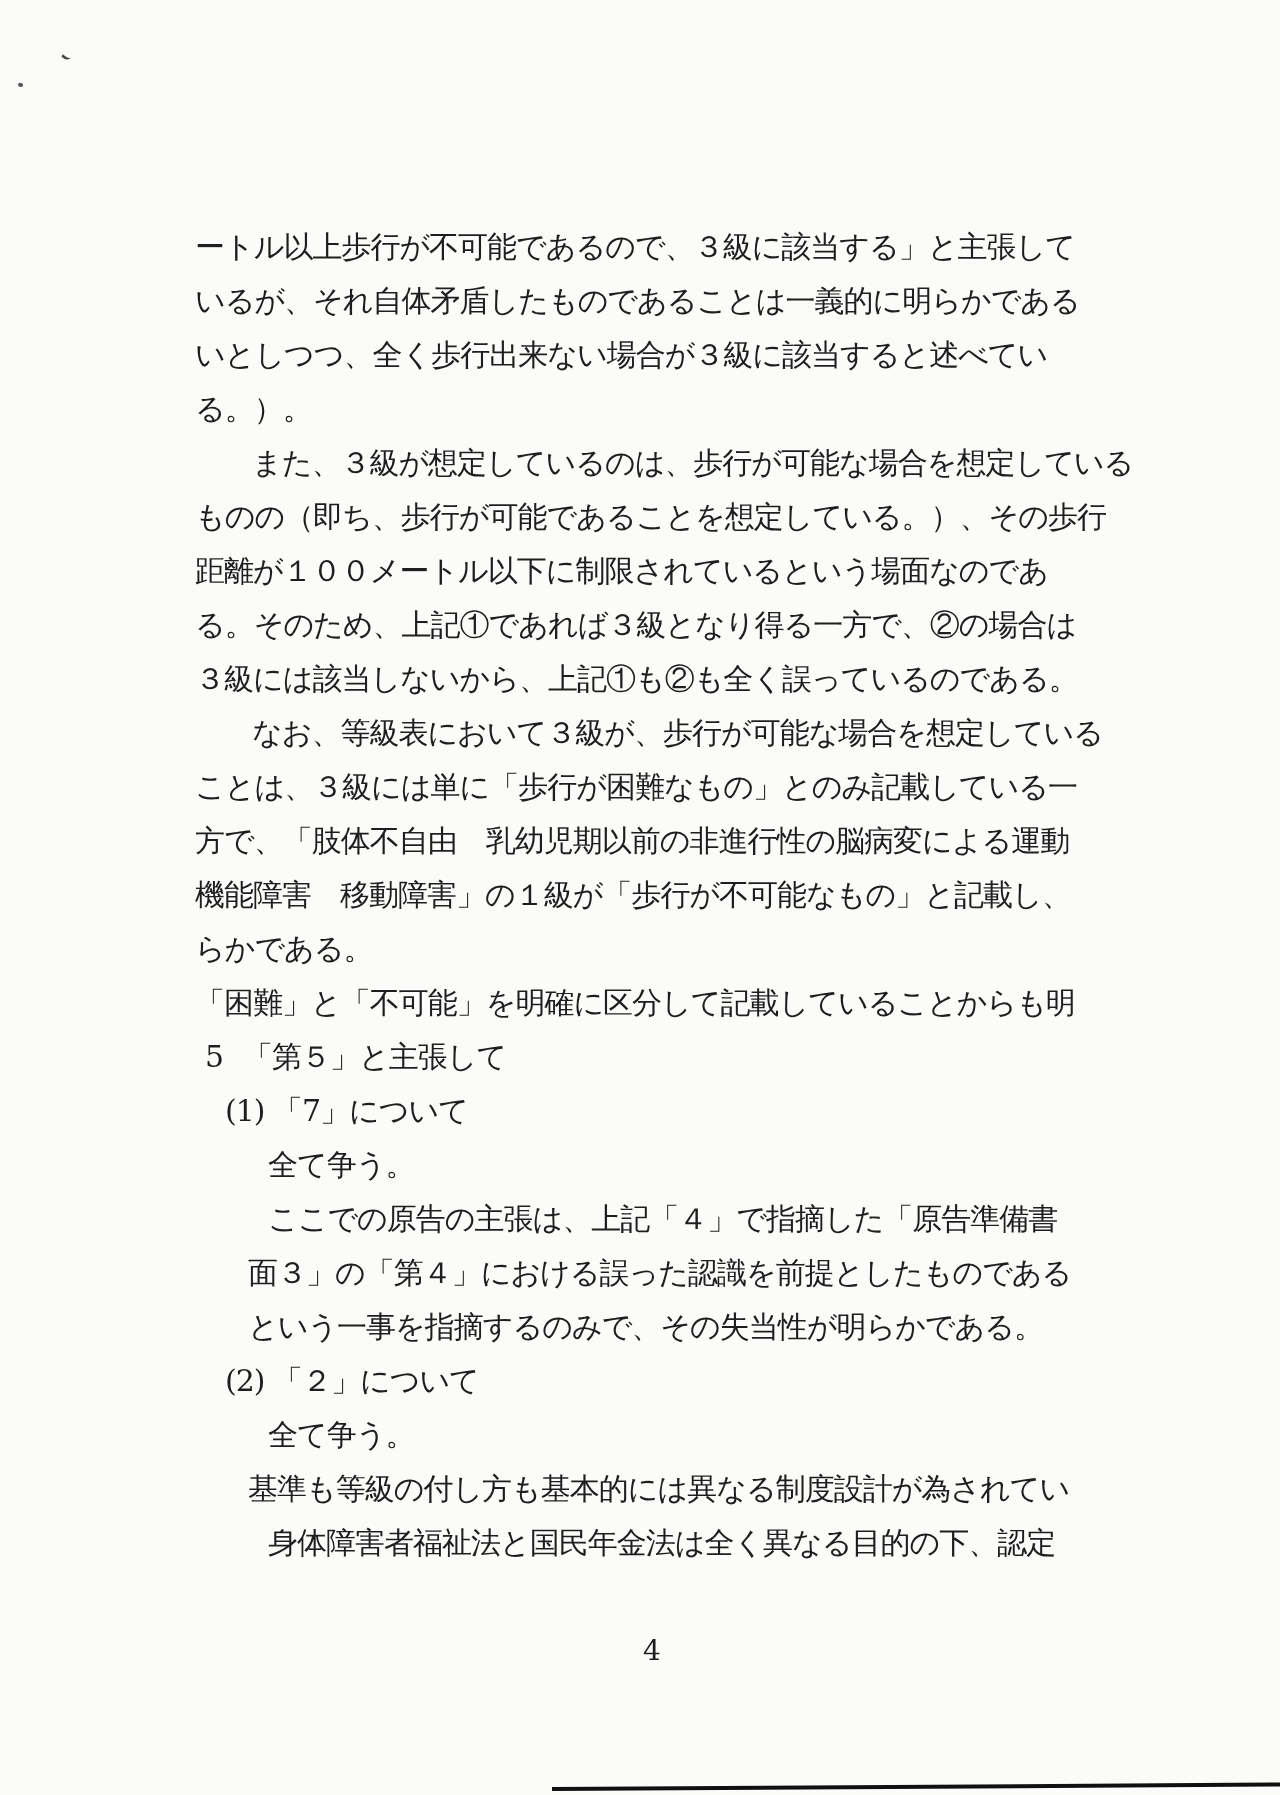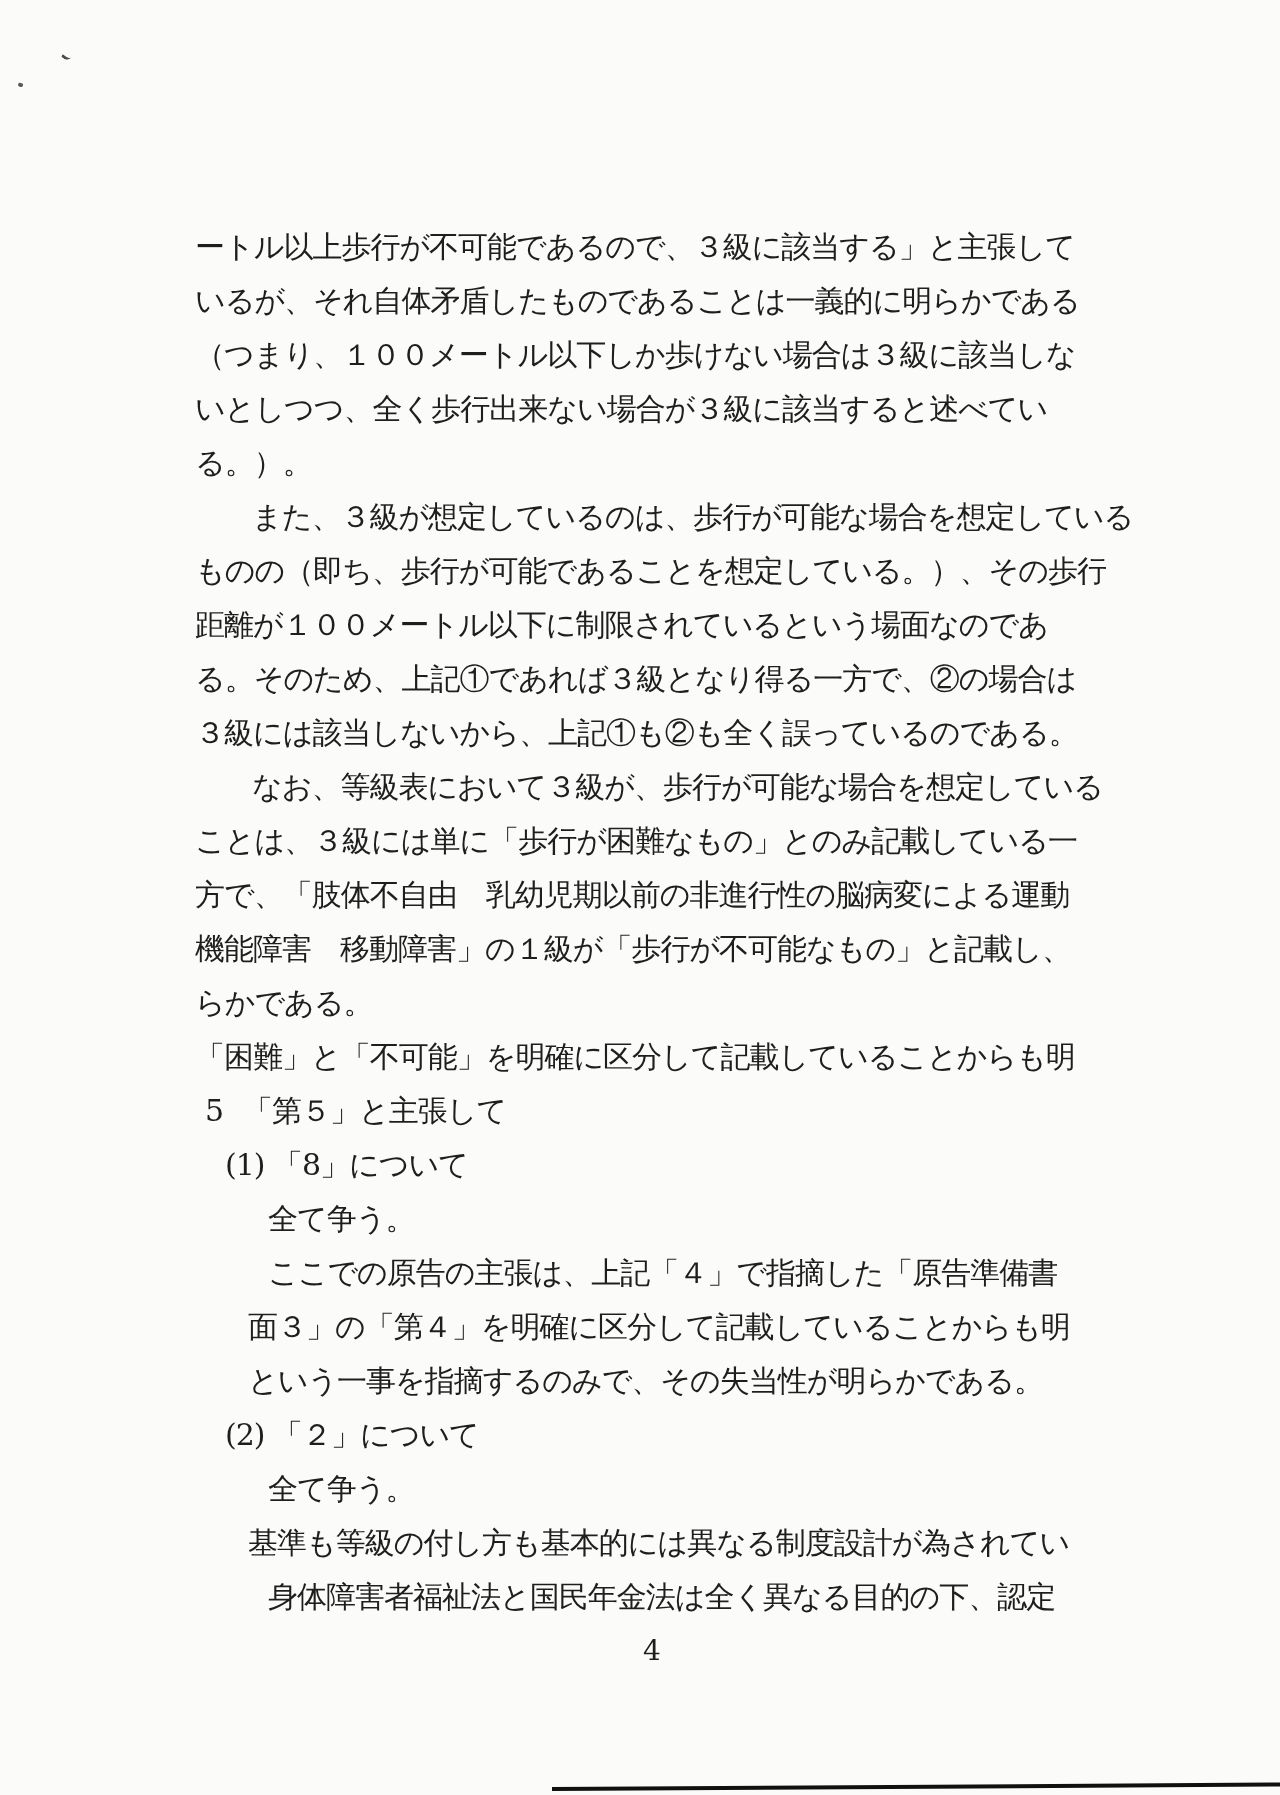--- a/index.html
+++ b/index.html
@@ -68,39 +68,38 @@
 </head>
 <body>
 
 <div id="page">
   <span class="speck1"></span>
   <span class="speck2"></span>
 
   <div id="doc">
       <div class="line body">ートル以上歩行が不可能であるので、３級に該当する」と主張して</div>
       <div class="line body">いるが、それ自体矛盾したものであることは一義的に明らかである</div>
-      <div class="line body">（つまり、１００メートル以下しか歩けない場合は３級に該当しな</div>
       <div class="line body">いとしつつ、全く歩行出来ない場合が３級に該当すると述べてい</div>
       <div class="line body">る。）。</div>
       <div class="line bodyInd">また、３級が想定しているのは、歩行が可能な場合を想定している</div>
       <div class="line body">ものの（即ち、歩行が可能であることを想定している。）、その歩行</div>
       <div class="line body">距離が１００メートル以下に制限されているという場面なのであ</div>
       <div class="line body">る。そのため、上記①であれば３級となり得る一方で、②の場合は</div>
       <div class="line body">３級には該当しないから、上記①も②も全く誤っているのである。</div>
       <div class="line bodyInd">なお、等級表において３級が、歩行が可能な場合を想定している</div>
       <div class="line body">ことは、３級には単に「歩行が困難なもの」とのみ記載している一</div>
       <div class="line body">方で、「肢体不自由　乳幼児期以前の非進行性の脳病変による運動</div>
       <div class="line body">機能障害　移動障害」の１級が「歩行が不可能なもの」と記載し、</div>
       <div class="line body">らかである。</div>
       <div class="line body">「困難」と「不可能」を明確に区分して記載していることからも明</div>
       <div class="line h1"><span class="num">5</span><span>「第５」と主張して</span></div>
-      <div class="line h2"><span class="num">(1)</span><span>「8」について</span></div>
+      <div class="line h2"><span class="num">(1)</span><span>「7」について</span></div>
       <div class="line subInd">全て争う。</div>
       <div class="line subInd">ここでの原告の主張は、上記「４」で指摘した「原告準備書</div>
-      <div class="line sub">面３」の「第４」を明確に区分して記載していることからも明</div>
+      <div class="line sub">面３」の「第４」における誤った認識を前提としたものである</div>
       <div class="line sub">という一事を指摘するのみで、その失当性が明らかである。</div>
       <div class="line h2"><span class="num">(2)</span><span>「２」について</span></div>
       <div class="line subInd">全て争う。</div>
       <div class="line sub">基準も等級の付し方も基本的には異なる制度設計が為されてい</div>
       <div class="line subInd">身体障害者福祉法と国民年金法は全く異なる目的の下、認定</div>
     </div>
 
   <div id="page-number-row">
     <span class="inner">4</span>
   </div>

